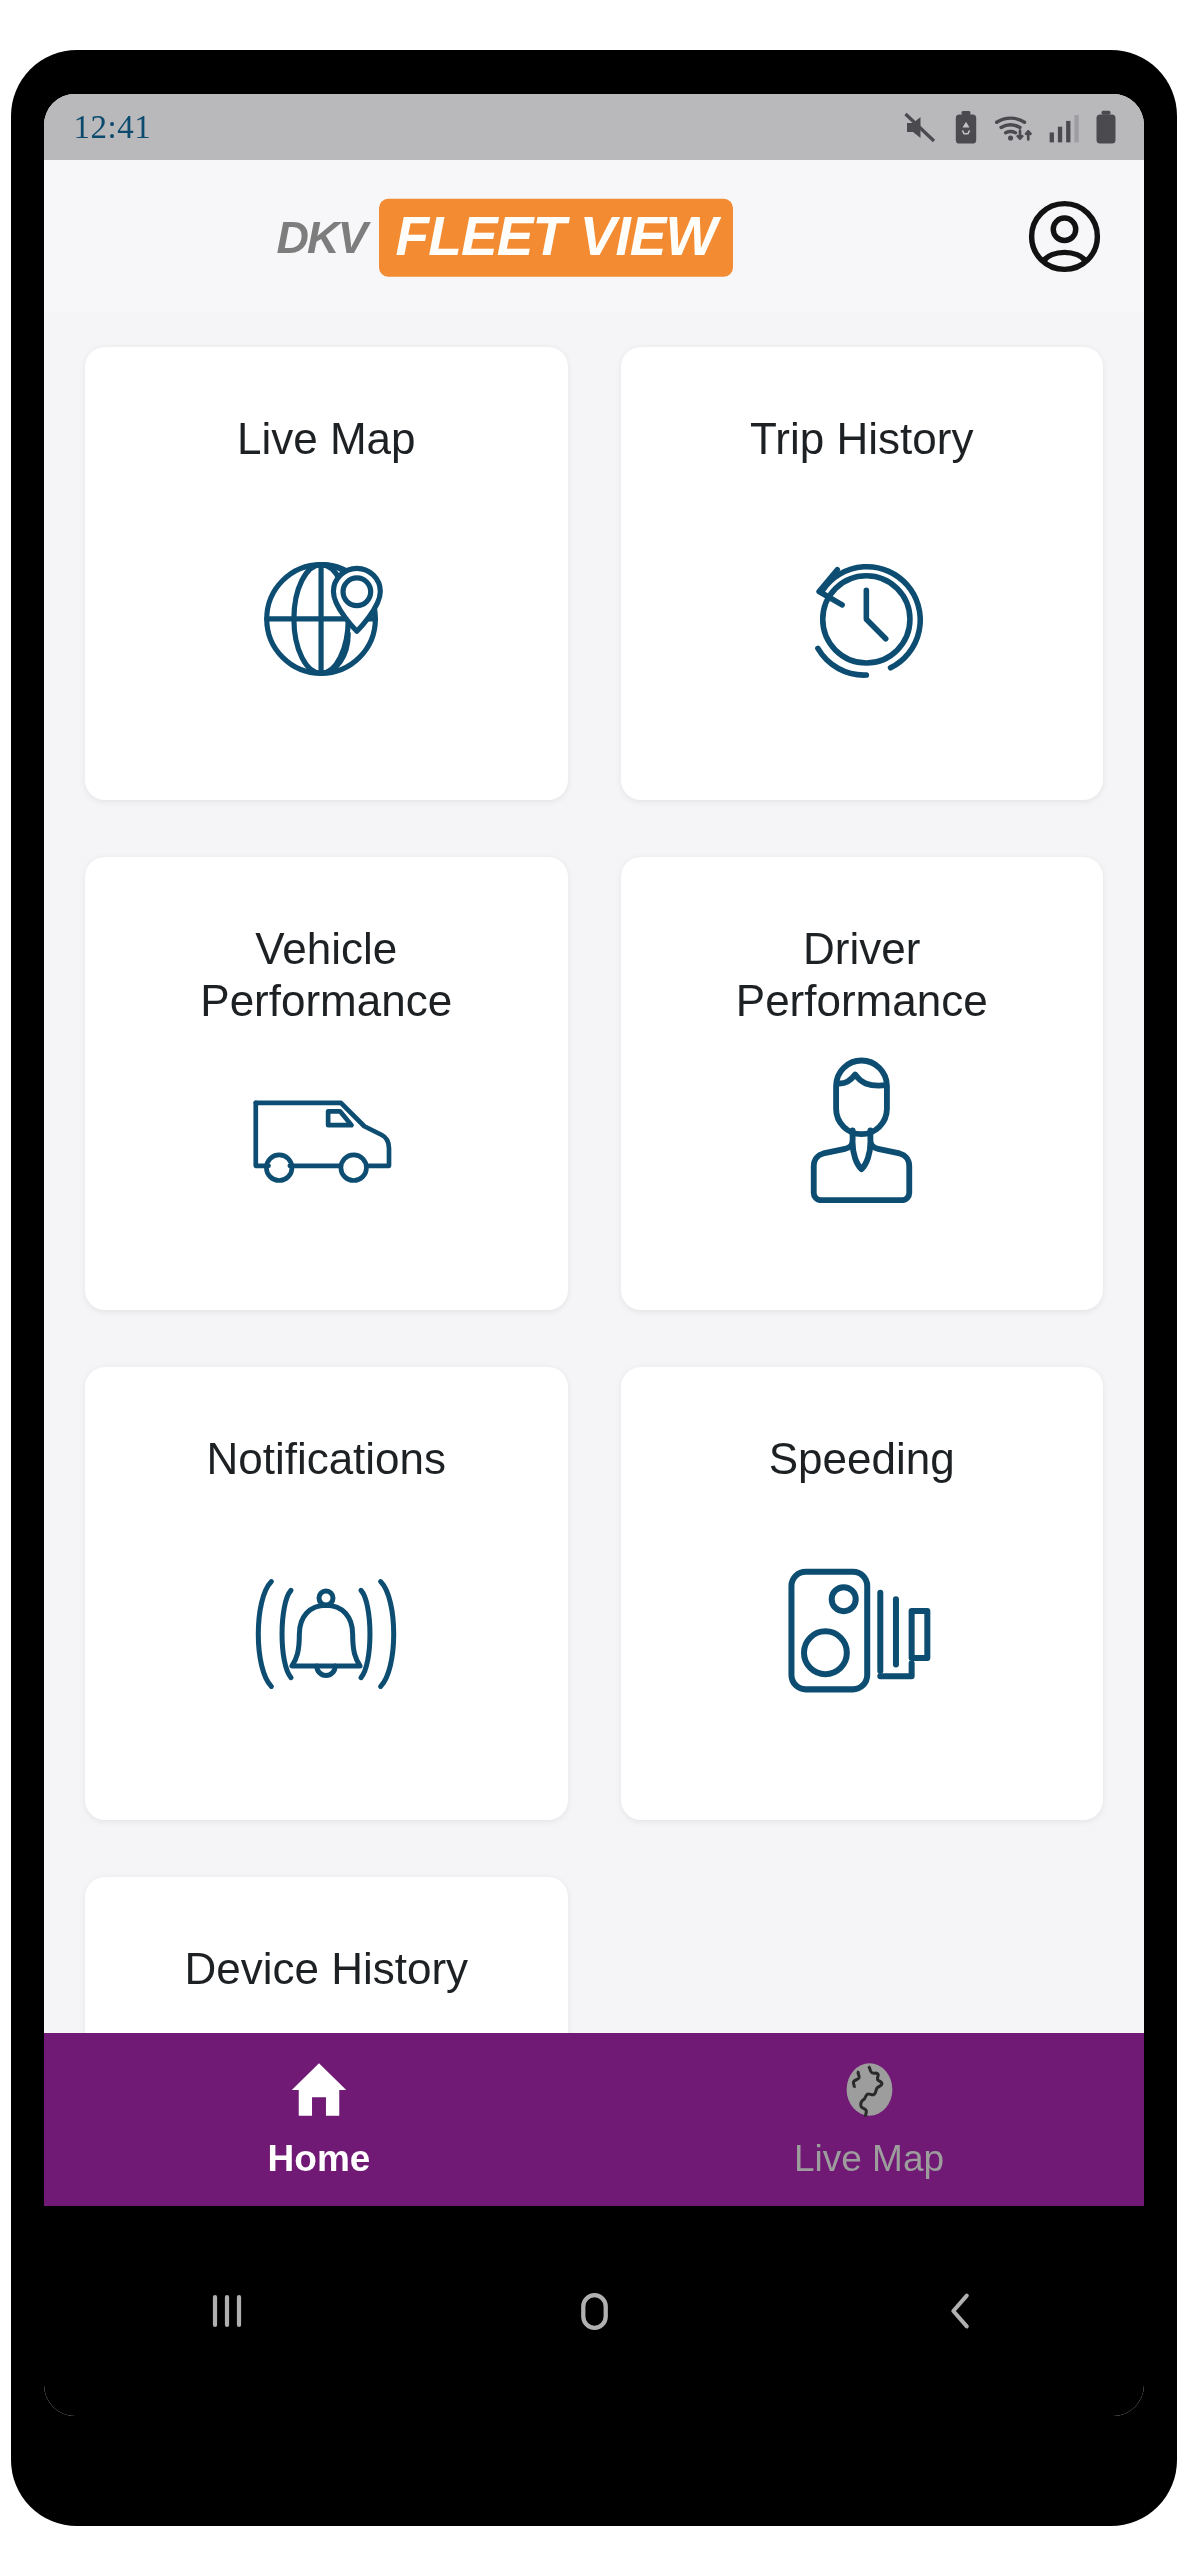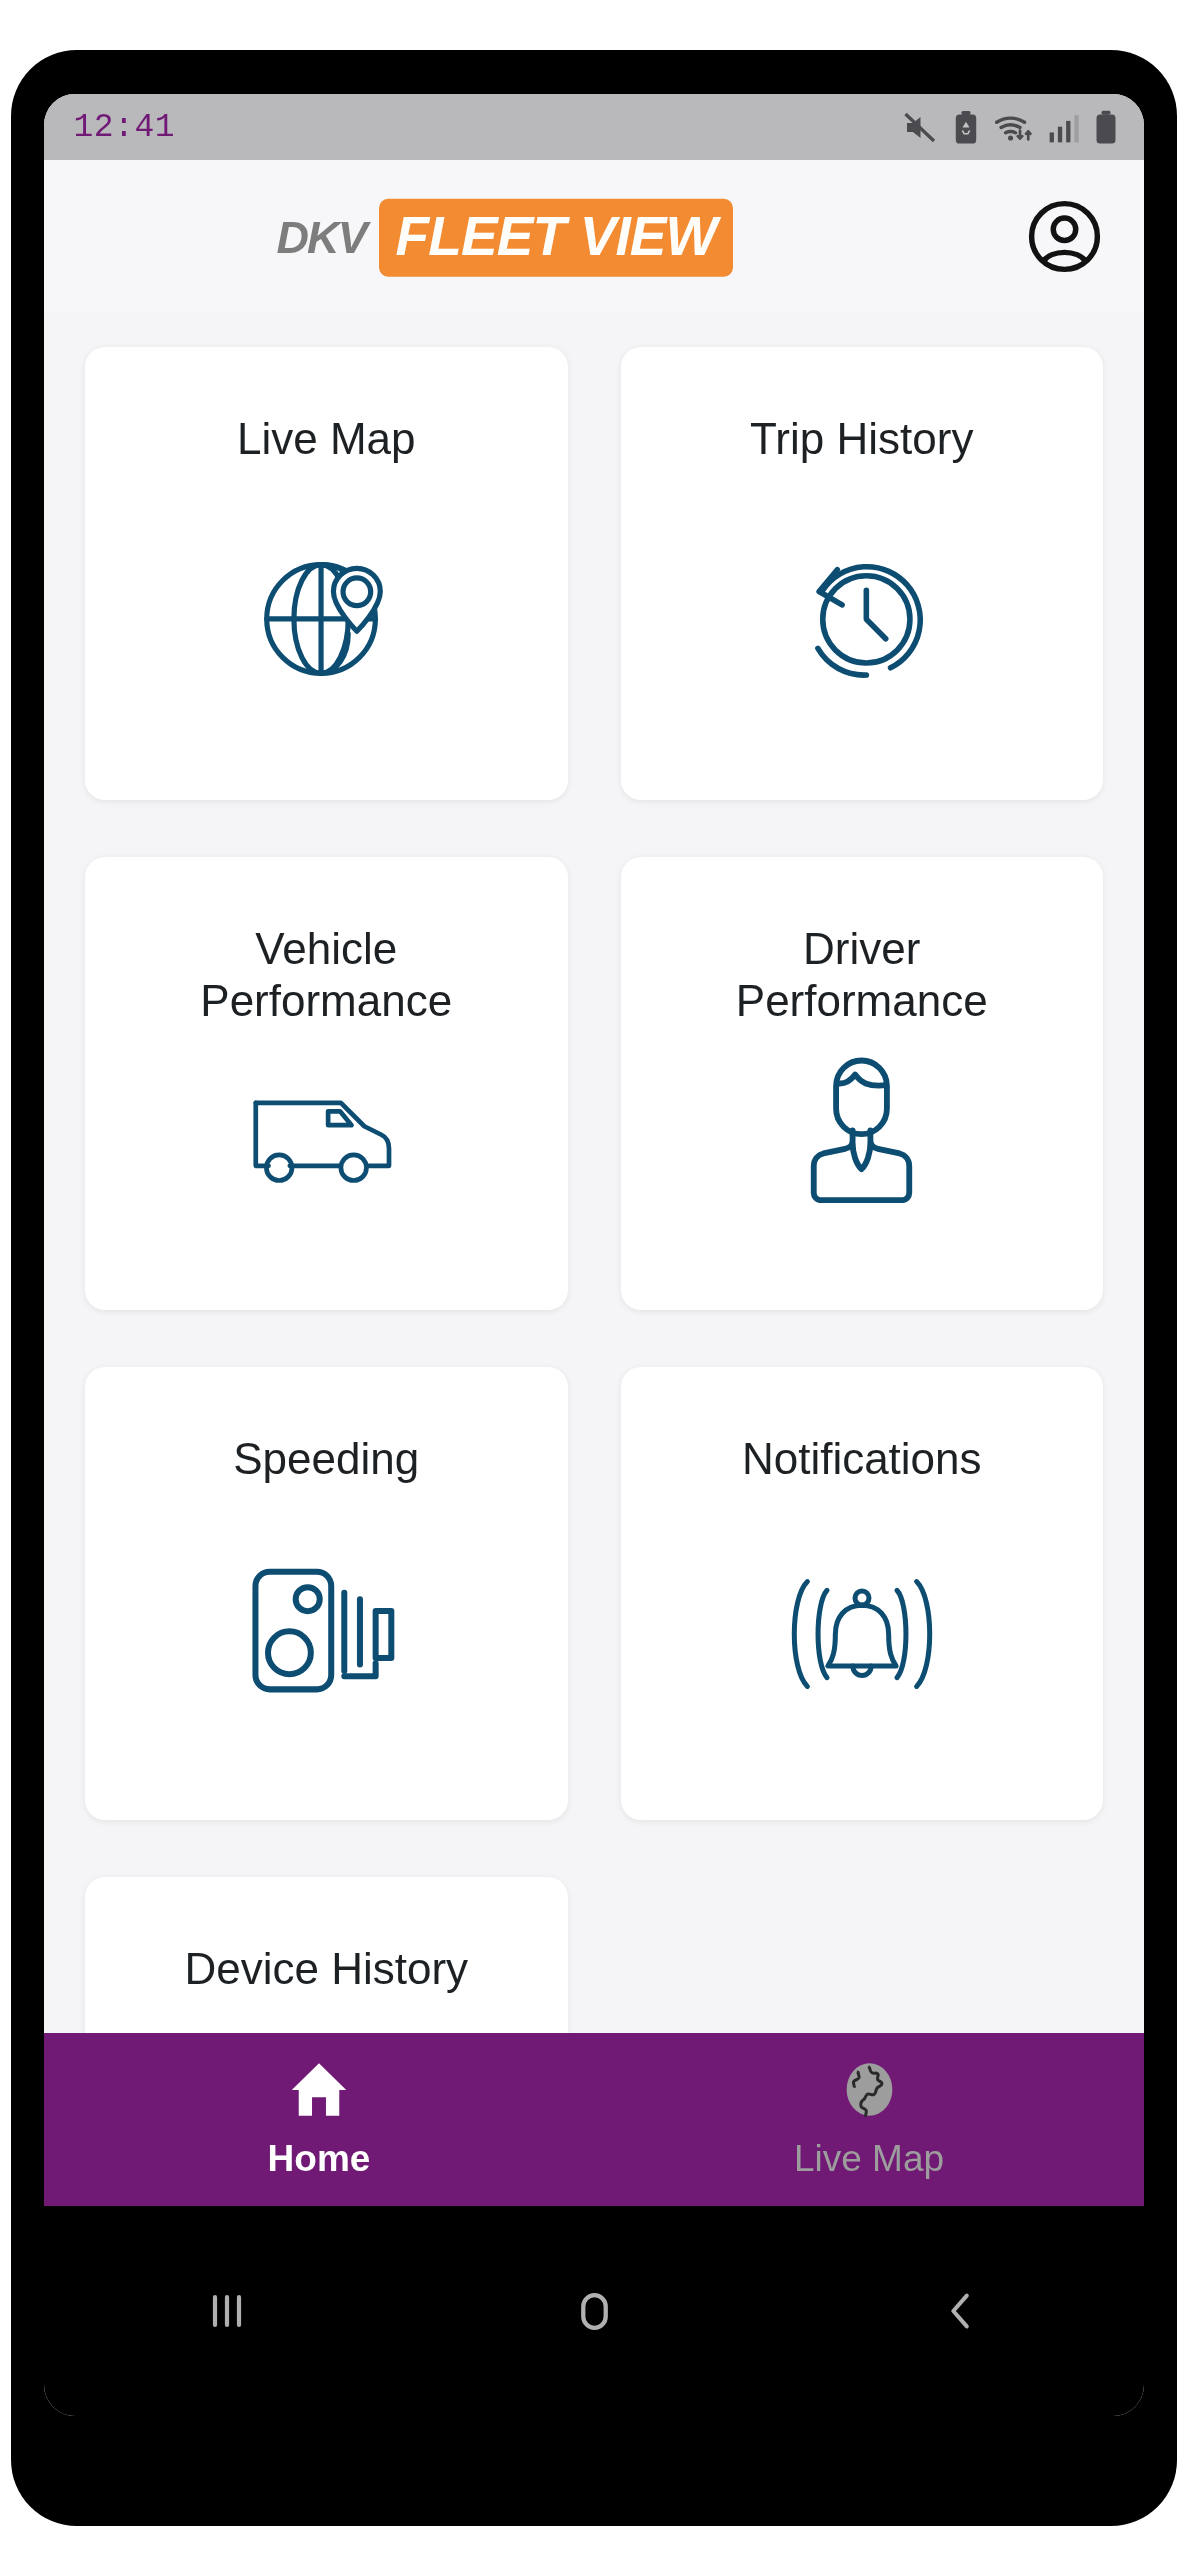--- a/index.html
+++ b/index.html
@@ -38,23 +38,23 @@
   #status-bar {
     position: relative;
     height: 66px;
     background: #b9b9bc;
     display: flex;
     align-items: center;
     padding: 0 26px 0 29.5px;
   }
   #status-clock {
     font-size: 33px;
-    color: #701a75;
+    color: #0c4a6e;
     letter-spacing: 0.5px;
-    font-family: Liberation Mono, monospace;
+    font-family: Liberation Serif, serif;
   }
   #status-icons {
     margin-left: auto;
     display: flex;
     align-items: center;
     gap: 13px;
   }
   #status-icons svg { display: block; }
 
   
@@ -309,50 +309,50 @@
             <svg width="127" height="158" viewBox="0 0 50 62" fill="none" stroke="#0d4d72" stroke-width="2.3" stroke-linecap="round" stroke-linejoin="round">
               <path d="M15 16c0-5.5 4.5-10 10-10s10 4.5 10 10v9c0 5.5-4.5 10-10 10s-10-4.5-10-10v-9z"></path>
               <path d="M15.5 15c3.5.5 5.5-1.5 7-3.5 2 3 5 5 12.2 4.2"></path>
               <path d="M21.5 33.5v4c0 1.8-1.2 3-3 3.3L10 42.6c-2.3.6-3.8 2.6-3.8 5v10.6c0 1.5 1.2 2.8 2.8 2.8h32c1.6 0 2.8-1.3 2.8-2.8V47.6c0-2.4-1.5-4.4-3.8-5L31.5 40.8c-1.8-.4-3-1.6-3-3.3v-4"></path>
               <path d="M21.5 38.5c0 4 1.4 8.3 3.5 10.3 2.1-2 3.5-6.3 3.5-10.3"></path>
             </svg>
           </div>
         </div>
 
         <div class="tile">
+          <div class="tile-label">Notifications</div>
+          <div class="tile-icon">
+            <svg width="175" height="138" viewBox="0 0 76 58" fill="none" stroke="#0d4d72" stroke-width="2.3" stroke-linecap="round" stroke-linejoin="round">
+              <path d="M22 9c-5.5 6-5.5 34 0 40"></path>
+              <path d="M13 5c-8 8-8 40 0 48"></path>
+              <path d="M54 9c5.5 6 5.5 34 0 40"></path>
+              <path d="M63 5c8 8 8 40 0 48"></path>
+              <circle cx="38" cy="12.5" r="3.2"></circle>
+              <path d="M38 15.8c-7.6 0-12.2 5.4-12.2 13.2 0 8-1.2 11.4-3.4 14.6h31.2c-2.2-3.2-3.4-6.6-3.4-14.6 0-7.8-4.6-13.2-12.2-13.2z"></path>
+              <path d="M33.8 43.6c0 2.5 1.9 4.4 4.2 4.4s4.2-1.9 4.2-4.4"></path>
+            </svg>
+          </div>
+        </div>
+
+        <div class="tile">
           <div class="tile-label">Speeding</div>
           <div class="tile-icon">
             <svg width="162" height="157" viewBox="0 0 62 58" fill="none" stroke="#0d4d72" stroke-width="2.3" stroke-linecap="round" stroke-linejoin="round">
               <rect x="4" y="5" width="29" height="45" rx="5.5"></rect>
               <circle cx="24" cy="15.5" r="4.6"></circle>
               <circle cx="17" cy="36" r="8.2"></circle>
               <line x1="38" y1="13" x2="38" y2="43"></line>
               <line x1="44" y1="15.5" x2="44" y2="40.5"></line>
               <path d="M50 20h6v18h-6z"></path>
               <path d="M38 45h12v-5"></path>
             </svg>
           </div>
         </div>
 
         <div class="tile">
-          <div class="tile-label">Notifications</div>
-          <div class="tile-icon">
-            <svg width="175" height="138" viewBox="0 0 76 58" fill="none" stroke="#0d4d72" stroke-width="2.3" stroke-linecap="round" stroke-linejoin="round">
-              <path d="M22 9c-5.5 6-5.5 34 0 40"></path>
-              <path d="M13 5c-8 8-8 40 0 48"></path>
-              <path d="M54 9c5.5 6 5.5 34 0 40"></path>
-              <path d="M63 5c8 8 8 40 0 48"></path>
-              <circle cx="38" cy="12.5" r="3.2"></circle>
-              <path d="M38 15.8c-7.6 0-12.2 5.4-12.2 13.2 0 8-1.2 11.4-3.4 14.6h31.2c-2.2-3.2-3.4-6.6-3.4-14.6 0-7.8-4.6-13.2-12.2-13.2z"></path>
-              <path d="M33.8 43.6c0 2.5 1.9 4.4 4.2 4.4s4.2-1.9 4.2-4.4"></path>
-            </svg>
-          </div>
-        </div>
-
-        <div class="tile">
           <div class="tile-label">Device History</div>
           <div class="tile-icon">
             <svg width="147" height="147" viewBox="0 0 60 60" fill="none" stroke="#0d4d72" stroke-width="2.3" stroke-linecap="round" stroke-linejoin="round">
               <path d="M6 18V9a3 3 0 0 1 3-3h9"></path>
               <path d="M42 6h9a3 3 0 0 1 3 3v9"></path>
               <path d="M54 42v9a3 3 0 0 1-3 3h-9"></path>
               <path d="M18 54H9a3 3 0 0 1-3-3v-9"></path>
               <line x1="12" y1="30" x2="48" y2="30"></line>
             </svg>
           </div>

